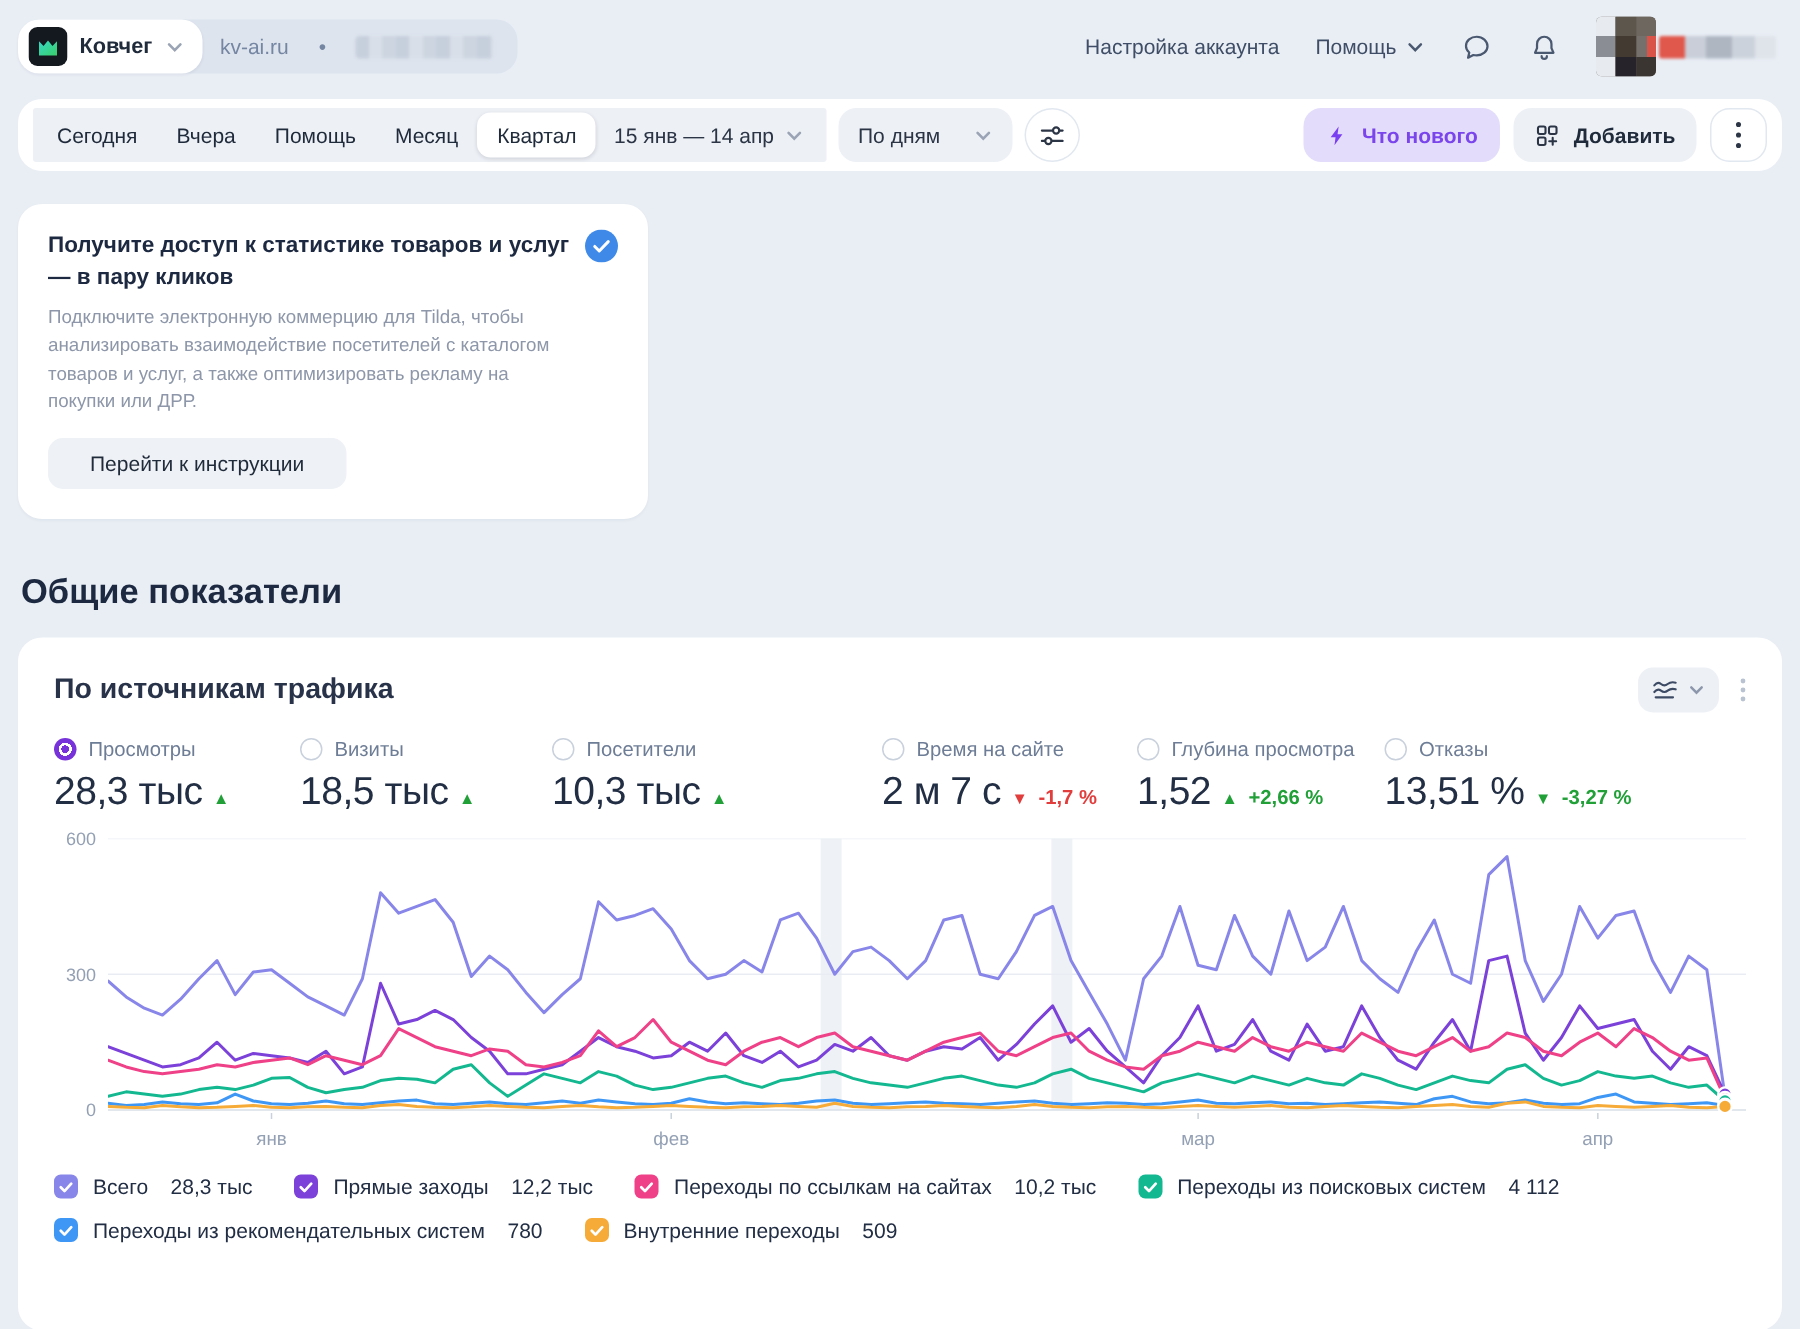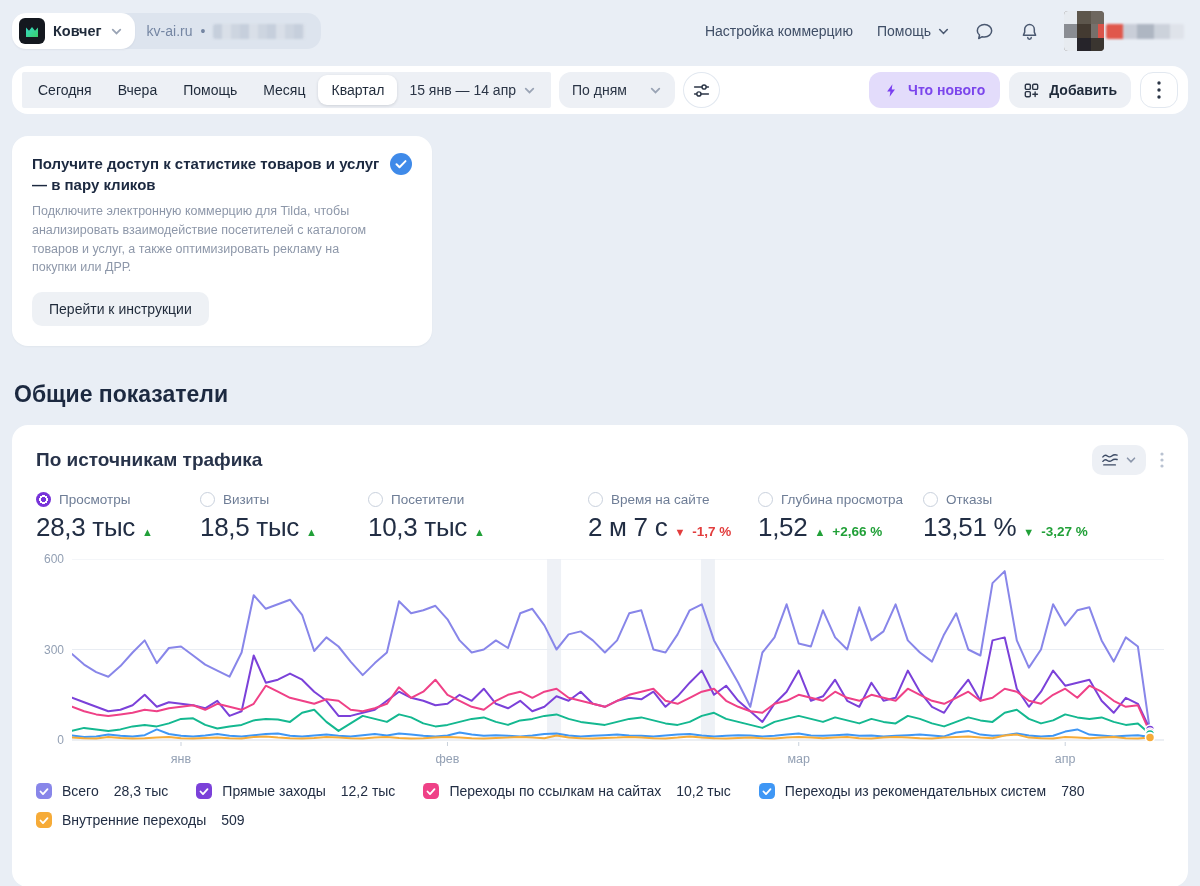--- a/index.html
+++ b/index.html
@@ -9,21 +9,21 @@
     font-family:"Liberation Sans", sans-serif;
     color:#2b3546;
     font-size:14px;
   }
   
   .header { display:flex; align-items:center; justify-content:space-between; padding:11px 16px 9px 12px; }
   .app-switcher { display:flex; align-items:center; background:#dde4ee; border-radius:14px; }
   .app-pill { display:flex; align-items:center; gap:8px; background:#fff; border-radius:14px; padding:5px 12px 5px 7px; box-shadow:0 1px 2px rgba(30,40,60,.06); cursor:pointer; }
   .app-logo { width:26px; height:26px; display:block; }
   .app-name { font-weight:bold; color:#1f2a3a; font-size:14.5px; }
-  .counter-part { display:flex; align-items:center; gap:8px; padding:0 16px 0 12px; color:#7586a3; }
+  .counter-part { display:flex; align-items:center; gap:20px; padding:0 16px 0 12px; color:#7586a3; }
   .blur-strip { width:92px; height:15px; border-radius:3px;
     background:repeating-linear-gradient(90deg,#c6cfdc 0 9px,#d9dfe8 9px 18px,#cdd5e0 18px 27px);
     filter:blur(1.2px); }
   .hdr-right { display:flex; align-items:center; gap:24px; }
   .hdr-link { color:#3f4e66; cursor:pointer; display:flex; align-items:center; gap:6px; }
   .hdr-icon { display:flex; cursor:pointer; }
   .avatar-wrap { display:flex; align-items:center; gap:2px; cursor:pointer; }
   .avatar-mosaic { width:40px; height:40px; border-radius:4px; overflow:hidden; display:block; }
   .name-blur { width:78px; height:15px; border-radius:2px;
     background:linear-gradient(90deg,#e0574b 0 22%,#c9ced8 22% 40%,#aeb6c2 40% 62%,#ccd2db 62% 82%,#dfe3ea 82% 100%);
@@ -39,21 +39,21 @@
   .round-btn { width:37px; height:36px; border-radius:50%; background:#fff; border:1px solid #e2e8f0; display:flex; align-items:center; justify-content:center; cursor:pointer; }
   .tb-right { display:flex; align-items:center; gap:9px; }
   .btn-whatsnew { background:#e3dcfb; color:#7b45ec; font-weight:bold; border-radius:12px; height:36px; display:flex; align-items:center; gap:9px; padding:0 15px; cursor:pointer; }
   .btn-add { background:#edf0f5; color:#1f2a3a; font-weight:bold; border-radius:12px; height:36px; display:flex; align-items:center; gap:9px; padding:0 14px; cursor:pointer; }
   .btn-dots { width:38px; height:36px; border-radius:13px; background:#fff; border:1px solid #e2e8f0; display:flex; align-items:center; justify-content:center; cursor:pointer; }
   
   .promo { width:420px; margin:22px 0 0 12px; background:#fff; border-radius:16px; padding:17px 20px 20px; box-shadow:0 1px 2px rgba(30,40,60,.04); }
   .promo-head { display:flex; gap:10px; align-items:flex-start; }
   .promo-title { font-size:15px; font-weight:bold; color:#1c2940; line-height:1.4; flex:1; }
   .promo-body { margin-top:7px; font-size:12.5px; color:#8d97a9; line-height:1.5; padding-right:26px; }
-  .promo-btn { display:inline-block; margin-top:15px; background:#eef1f5; border-radius:10px; padding:9px 17px; color:#1f2a3a; cursor:pointer; }
+  .promo-btn { display:inline-block; margin-top:15px; background:#eef1f5; border-radius:10px; padding:9px 28px; color:#1f2a3a; cursor:pointer; }
   
   .section-title { margin:35px 0 0 14px; font-size:23px; font-weight:bold; color:#1c2940; }
   .widget { margin:17px 12px 0; background:#fff; border-radius:16px; padding:20px 24px 16px; height:462px; }
   .widget-head { display:flex; align-items:center; justify-content:space-between; }
   .widget-title { font-size:19px; color:#28334a; font-weight:600; }
   .widget-ctrl { display:flex; align-items:center; gap:14px; }
   .charttype-pill { background:#edf0f5; border-radius:10px; height:30px; display:flex; align-items:center; gap:6px; padding:0 9px; cursor:pointer; }
   
   .metrics { display:flex; margin-top:17px; }
   .metric { cursor:pointer; }
@@ -99,21 +99,21 @@
           <path d="M2.5 4.2l3.5 3.6 3.5-3.6" stroke="#9aa4b5" stroke-width="1.6" fill="none" stroke-linecap="round"></path>
         </svg>
     </div>
     <div class="counter-part">
       <span>kv-ai.ru</span>
       <span>•</span>
       <span class="blur-strip"></span>
     </div>
   </div>
   <div class="hdr-right">
-    <span class="hdr-link">Настройка коммерцию</span>
+    <span class="hdr-link">Настройка аккаунта</span>
     <span class="hdr-link">
       <span>Помощь</span>
       <svg width="13" height="13" viewBox="0 0 12 12">
           <path d="M2.5 4.2l3.5 3.6 3.5-3.6" stroke="#4a5870" stroke-width="1.5" fill="none" stroke-linecap="round"></path>
         </svg>
     </span>
     <span class="hdr-icon">
       <svg width="21" height="21" viewBox="0 0 24 24" fill="none" stroke="#4a5870" stroke-width="1.7" stroke-linejoin="round">
           <path d="M12 4c-4.6 0-8.2 3.1-8.2 7 0 2 1 3.8 2.5 5L5.4 20l4-2.1c.8.2 1.7.3 2.6.3 4.6 0 8.2-3.1 8.2-7S16.6 4 12 4z"></path>
         </svg>
@@ -357,20 +357,29 @@
     <span class="legend-item">
       <span class="legend-check" style="background-color: rgb(239, 65, 135);">
           <svg width="10" height="9" viewBox="0 0 10 9">
             <path d="M1.5 4.5l2.5 2.6 4.5-5" stroke="#fff" stroke-width="1.8" fill="none" stroke-linecap="round" stroke-linejoin="round"></path>
           </svg>
         </span>
       <span class="legend-label">Переходы по ссылкам на сайтах</span>
       <span class="legend-value">10,2 тыс</span>
     </span>
     <span class="legend-item">
+      <span class="legend-check" style="background-color: rgb(20, 184, 144);">
+          <svg width="10" height="9" viewBox="0 0 10 9">
+            <path d="M1.5 4.5l2.5 2.6 4.5-5" stroke="#fff" stroke-width="1.8" fill="none" stroke-linecap="round" stroke-linejoin="round"></path>
+          </svg>
+        </span>
+      <span class="legend-label">Переходы из поисковых систем</span>
+      <span class="legend-value">4 112</span>
+    </span>
+    <span class="legend-item">
       <span class="legend-check" style="background-color: rgb(63, 151, 245);">
           <svg width="10" height="9" viewBox="0 0 10 9">
             <path d="M1.5 4.5l2.5 2.6 4.5-5" stroke="#fff" stroke-width="1.8" fill="none" stroke-linecap="round" stroke-linejoin="round"></path>
           </svg>
         </span>
       <span class="legend-label">Переходы из рекомендательных систем</span>
       <span class="legend-value">780</span>
     </span>
     <span class="legend-item">
       <span class="legend-check" style="background-color: rgb(246, 171, 56);">

